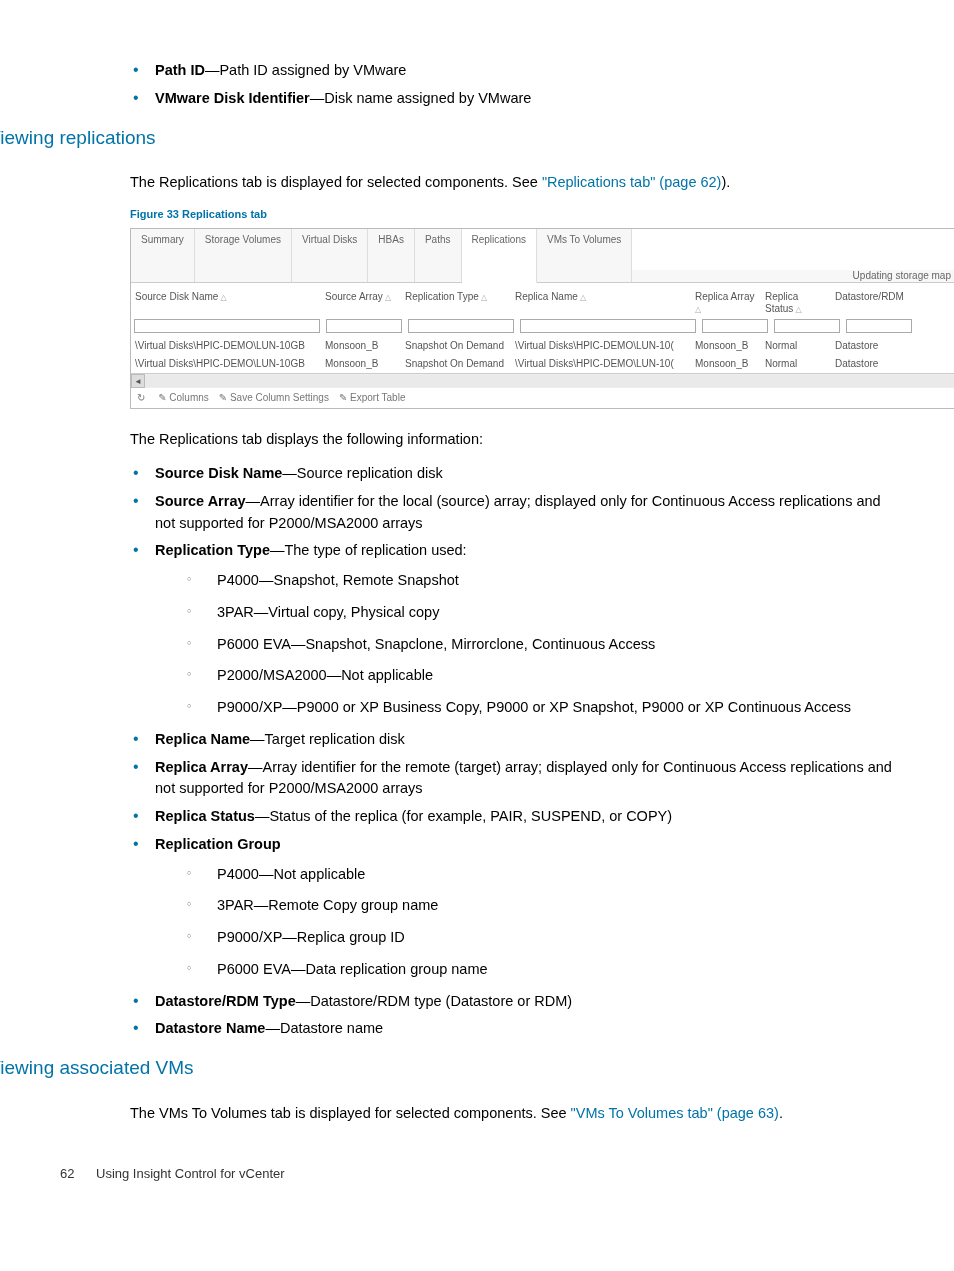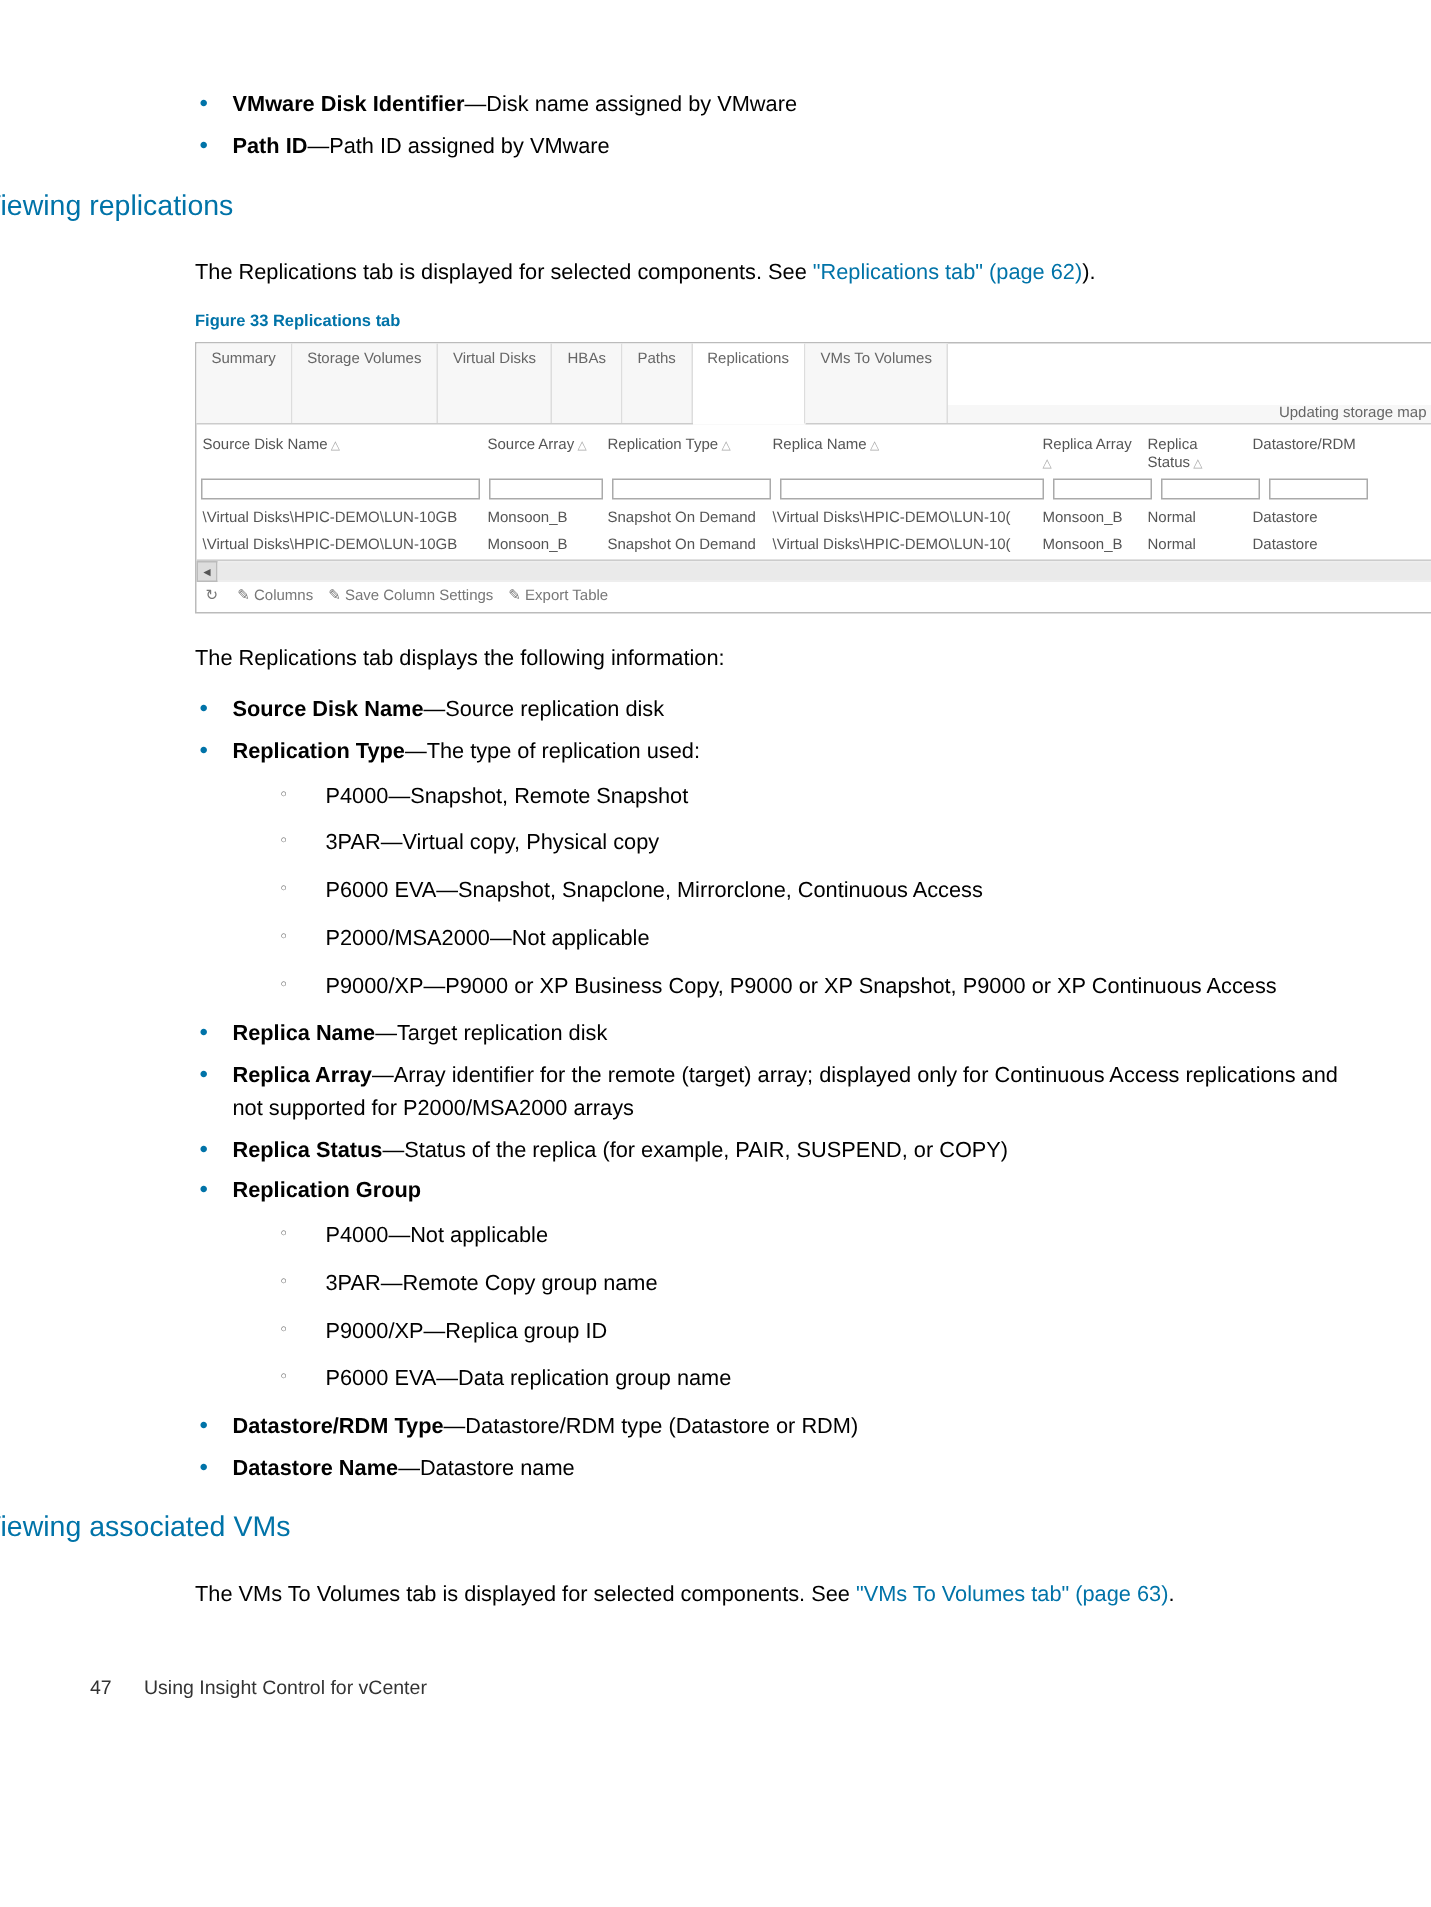--- a/index.html
+++ b/index.html
@@ -61,22 +61,22 @@
   .page-footer { position: relative; margin-top: 40px; font-size: 13px; color:#333; }
   .page-footer .pn { position:absolute; left:0; }
   .page-footer .pt { position:absolute; left:36px; }
   .c1{width:190px;} .c2{width:80px;} .c3{width:110px;} .c4{width:180px;} .c5{width:70px;} .c6{width:70px;} .c7{width:70px;}
   .sort::after{content:" △"; font-size:8px; color:#aaa;}
 </style>
 </head>
 <body>
 
 <ul class="bullet-list" id="intro-bullets">
+    <li><span class="bold">Path ID</span><span>—Path ID assigned by VMware</span></li>
     <li><span class="bold">VMware Disk Identifier</span><span>—Disk name assigned by VMware</span></li>
-    <li><span class="bold">Path ID</span><span>—Path ID assigned by VMware</span></li>
   </ul>
 
 <div class="h2">Viewing replications</div>
 <div class="body-text">
   <span>The Replications tab is displayed for selected components.  See </span><span class="link">"Replications tab" (page 62)</span><span>).</span>
 </div>
 <div class="figcap">Figure 33 Replications tab</div>
 
 <div class="shot">
   <div class="tabs" id="shot-tabs">
@@ -137,20 +137,21 @@
   </div>
   <div class="footer-links" id="shot-footer">
     <span>↻</span>
   <span>✎ Columns</span><span>✎ Save Column Settings</span><span>✎ Export Table</span></div>
 </div>
 
 <div class="body-text">The Replications tab displays the following information:</div>
 
 <ul class="bullet-list" id="rep-bullets">
     <li><span class="bold">Source Disk Name</span><span>—Source replication disk</span></li>
+    <li><span class="bold">Source Array</span><span>—Array identifier for the local (source) array; displayed only for Continuous Access replications and not supported for P2000/MSA2000 arrays</span></li>
     <li><span class="bold">Replication Type</span><span>—The type of replication used:</span><ul class="sub-list">
         <li>P4000—Snapshot, Remote Snapshot</li>
         <li>3PAR—Virtual copy, Physical copy</li>
         <li>P6000 EVA—Snapshot, Snapclone, Mirrorclone, Continuous Access</li>
         <li>P2000/MSA2000—Not applicable</li>
         <li>P9000/XP—P9000 or XP Business Copy, P9000 or XP Snapshot, P9000 or XP Continuous Access</li>
       </ul></li>
     <li><span class="bold">Replica Name</span><span>—Target replication disk</span></li>
     <li><span class="bold">Replica Array</span><span>—Array identifier for the remote (target) array; displayed only for Continuous Access replications and not supported for P2000/MSA2000 arrays</span></li>
     <li><span class="bold">Replica Status</span><span>—Status of the replica (for example, PAIR, SUSPEND, or COPY)</span></li>
@@ -163,15 +164,15 @@
     <li><span class="bold">Datastore/RDM Type</span><span>—Datastore/RDM type (Datastore or RDM)</span></li>
     <li><span class="bold">Datastore Name</span><span>—Datastore name</span></li>
   </ul>
 
 <div class="h2">Viewing associated VMs</div>
 <div class="body-text">
   <span>The VMs To Volumes tab is displayed for selected components.  See </span><span class="link">"VMs To Volumes tab" (page 63)</span><span>.</span>
 </div>
 
 <div class="page-footer">
-  <span class="pn">47</span>
+  <span class="pn">62</span>
   <span class="pt">Using Insight Control for vCenter</span>
 </div>
 
 </body></html>

